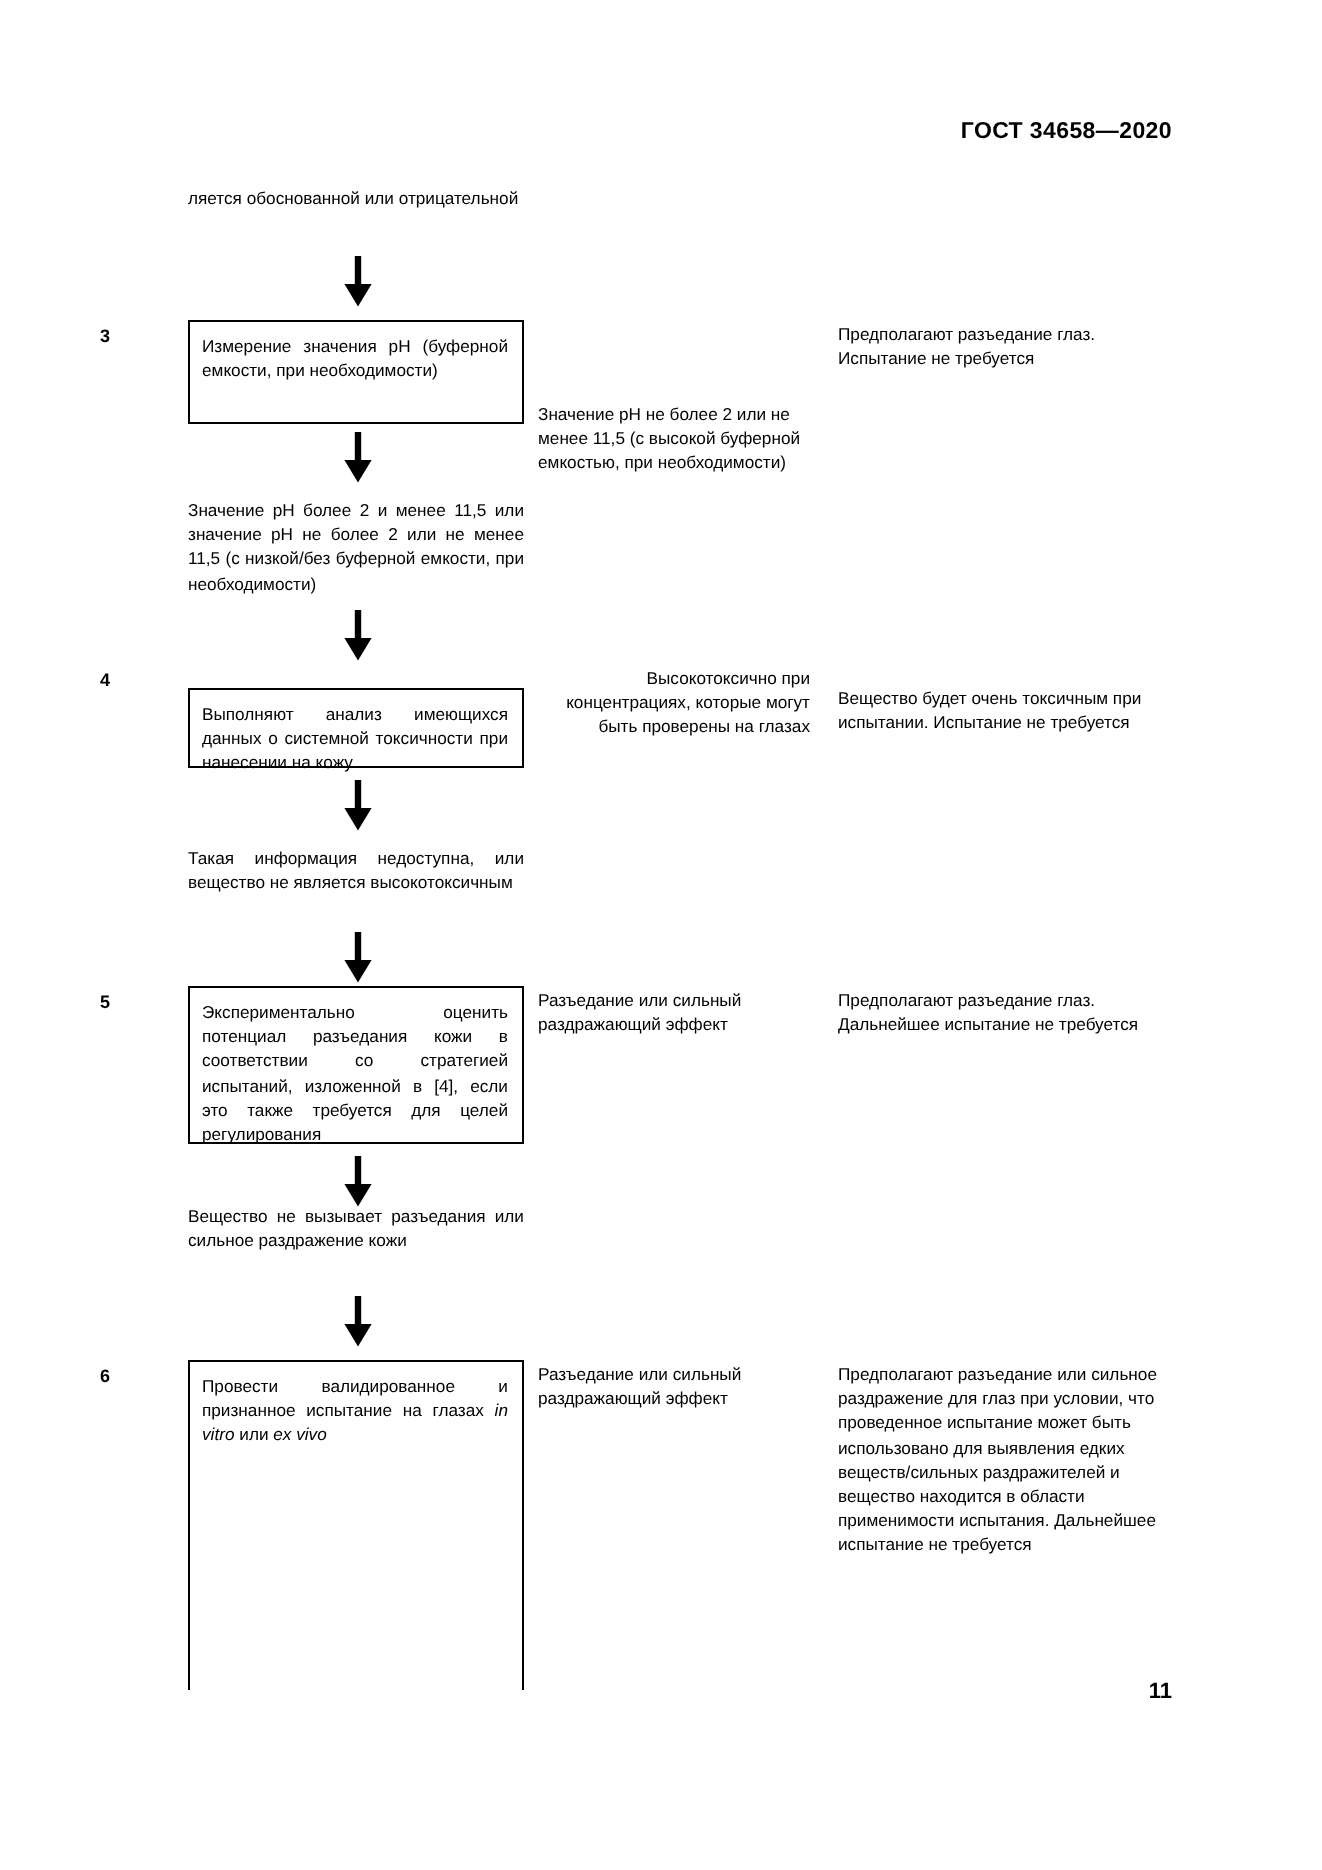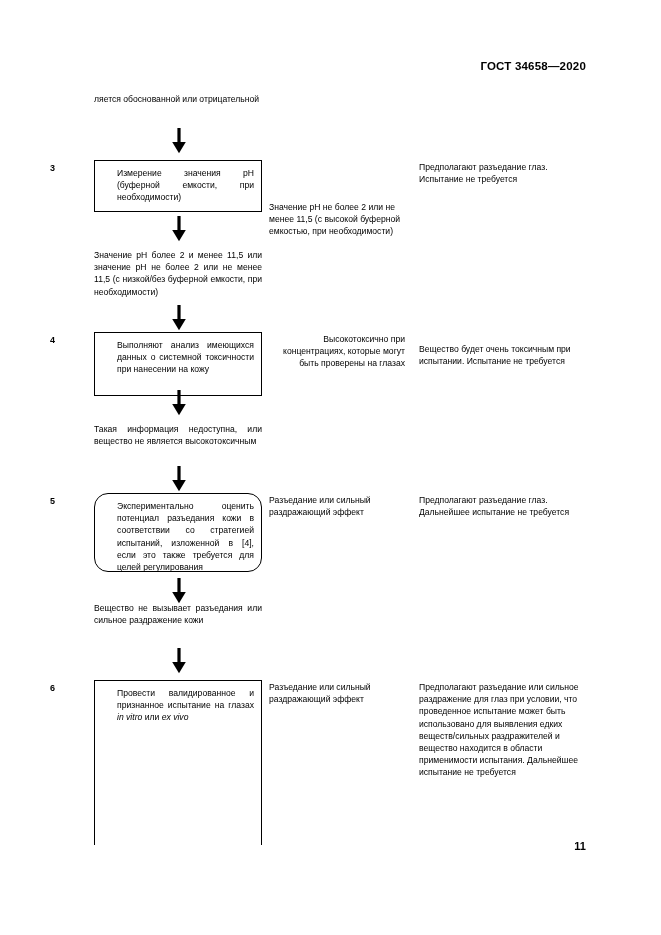--- a/index.html
+++ b/index.html
@@ -57,21 +57,21 @@
     text-align: left;
     font-size: 9px;
     font-weight: bold;
   }
 
   .box {
     position: absolute;
     left: 94px;
     width: 168px;
     border: 1.2px solid #000;
-    padding: 6px 7px 5px 22px;
+    padding: 6px 7px 5px 6px;
     font-size: 8.6px;
     line-height: 12.2px;
     text-align: justify;
     text-justify: inter-word;
   }
   .box.no-bottom {
     border-bottom: none;
   }
 
   .col2 {
@@ -158,21 +158,21 @@
 
   <div class="arrow" style="top:305px;">
     <svg width="16" height="26" viewBox="0 0 16 26">
       <rect x="6.4" y="0" width="3.2" height="16" fill="#000"></rect>
       <polygon points="1.2,14 14.8,14 8,25.2" fill="#000"></polygon>
     </svg>
   </div>
 
   <div class="row" style="top:332px;">
     <div class="step-no" style="top:3px;">4</div>
-    <div class="box" style="top:0px;height:64px;">Выполняют анализ имеющихся данных о системной токсичности при нанесении на кожу</div>
+    <div class="box" style="top:12px;height:40px;">Выполняют анализ имеющихся данных о системной токсичности при нанесении на кожу</div>
     <div class="col2" style="top:1px;text-align:right;">Высокотоксично при концентрациях, которые могут быть проверены на глазах</div>
     <div class="col3" style="top:11px;">Вещество будет очень токсичным при испытании. Испытание не требуется</div>
   </div>
 
   <div class="arrow" style="top:390px;">
     <svg width="16" height="26" viewBox="0 0 16 26">
       <rect x="6.4" y="0" width="3.2" height="16" fill="#000"></rect>
       <polygon points="1.2,14 14.8,14 8,25.2" fill="#000"></polygon>
     </svg>
   </div>
@@ -181,21 +181,21 @@
 
   <div class="arrow" style="top:466px;">
     <svg width="16" height="26" viewBox="0 0 16 26">
       <rect x="6.4" y="0" width="3.2" height="16" fill="#000"></rect>
       <polygon points="1.2,14 14.8,14 8,25.2" fill="#000"></polygon>
     </svg>
   </div>
 
   <div class="row" style="top:493px;">
     <div class="step-no" style="top:3px;">5</div>
-    <div class="box" style="top:0px;height:79px;border-radius:14px;">Экспериментально оценить потенциал разъедания кожи в соответствии со стратегией испытаний, изложенной в [4], если это также требуется для целей регулирования</div>
+    <div class="box" style="top:0px;height:79px;">Экспериментально оценить потенциал разъедания кожи в соответствии со стратегией испытаний, изложенной в [4], если это также требуется для целей регулирования</div>
     <div class="col2" style="top:1px;">Разъедание или сильный раздражающий эффект</div>
     <div class="col3" style="top:1px;">Предполагают разъедание глаз. Дальнейшее испытание не требуется</div>
   </div>
 
   <div class="arrow" style="top:578px;">
     <svg width="16" height="26" viewBox="0 0 16 26">
       <rect x="6.4" y="0" width="3.2" height="16" fill="#000"></rect>
       <polygon points="1.2,14 14.8,14 8,25.2" fill="#000"></polygon>
     </svg>
   </div>

